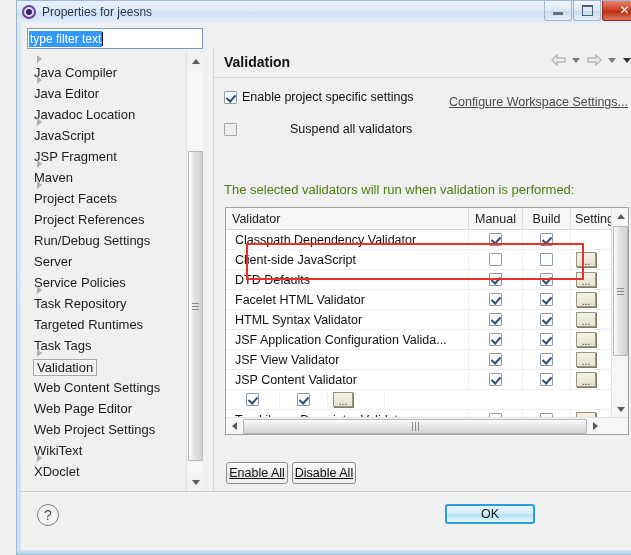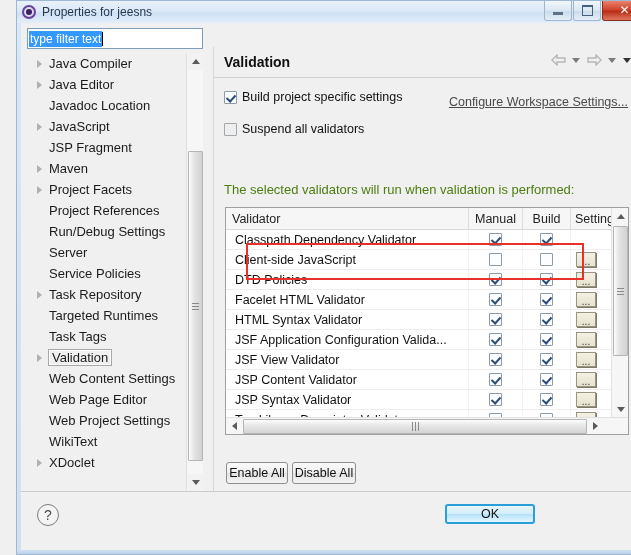--- a/index.html
+++ b/index.html
@@ -81,22 +81,22 @@
   
   .tree-wrap{
     position:absolute;left:4px;top:30px;width:178px;height:455px;
     background:#f0f0f0;
   }
   .tree{
     position:absolute;left:0;top:0;width:160px;height:438px;
     overflow:hidden;background:#f0f0f0;
   }
   .tree-row{
-    height:21px;display:flex;align-items:center;padding-left:9px;
-    white-space:nowrap;box-sizing:border-box;
+    height:21px;display:flex;align-items:flex-start;padding-left:9px;
+    white-space:nowrap;box-sizing:border-box;flex-direction:column;
   }
   .tw{
     width:12px;height:12px;flex:0 0 auto;position:relative;margin-right:3px;
   }
   .tw.has::after{
     content:"";position:absolute;left:3px;top:2px;
     border-left:5px solid #b0b0b0;
     border-top:4px solid transparent;border-bottom:4px solid transparent;
   }
   .tree-label{font-size:13px;color:#1b1b1b;line-height:15px;}
@@ -237,21 +237,21 @@
   }
 
   
   .btn{
     background:linear-gradient(180deg,#fafafa 0%,#efefef 48%,#e3e3e3 52%,#f4f4f4 100%);
     border:1px solid #8d8d8d;border-radius:3px;
     font-size:12.5px;color:#111;
     display:flex;align-items:center;justify-content:center;
     box-sizing:border-box;white-space:nowrap;
   }
-  .btn.sm{height:22px;}
+  .btn.sm{height:22px;text-decoration:underline;}
   #enable-all{position:absolute;left:12px;top:415px;width:62px;}
   #disable-all{position:absolute;left:78px;top:415px;width:64px;}
   #restore-defaults{position:absolute;left:222px;top:453px;width:102px;height:24px;}
   #apply{position:absolute;left:330px;top:453px;width:94px;height:24px;}
   .footer{
     position:absolute;left:0;top:468px;width:623px;height:61px;
     background:#f0f0f0;border-top:1px solid #ccc;box-sizing:border-box;
   }
   .help{
     position:absolute;left:16px;top:12px;width:22px;height:22px;border-radius:50%;
@@ -437,25 +437,25 @@
                 <div class="cdn"></div>
               </div>
             <div class="navcaret">
                 <div class="cdn dark"></div>
               </div>
           </div>
         </div>
 
         <div class="opt-row" style="left:10px;top:43px;">
           <span class="cb checked"></span>
-          <span class="opt-label">Build project specific settings</span>
+          <span class="opt-label">Enable project specific settings</span>
         </div>
         <a class="wslink" href="#">Configure Workspace Settings...</a>
 
-        <div class="opt-row" style="left:10px;top:75px;">
+        <div class="opt-row" style="left:10px;top:75px;gap:48px;">
           <span class="cb grey"></span>
           <span class="opt-label">Suspend all validators</span>
         </div>
 
         <div class="desc">The selected validators will run when validation is performed:</div>
 
         <div class="table-box">
           <div class="th-row">
             <div class="th c0">Validator</div>
             <div class="th c1">Manual</div>
@@ -479,21 +479,21 @@
                   <span class="cb" style="margin-right: 0px;"></span>
                 </div>
                 <div class="td c2">
                   <span class="cb" style="margin-right: 0px;"></span>
                 </div>
                 <div class="td c3">
                   <div class="dots">...</div>
                 </div>
               </div>
               <div class="tr">
-                <div class="td c0">DTD Policies</div>
+                <div class="td c0">DTD Defaults</div>
                 <div class="td c1">
                   <span class="cb checked" style="margin-right: 0px;"></span>
                 </div>
                 <div class="td c2">
                   <span class="cb checked" style="margin-right: 0px;"></span>
                 </div>
                 <div class="td c3">
                   <div class="dots">...</div>
                 </div>
               </div>
@@ -551,21 +551,20 @@
                   <span class="cb checked" style="margin-right: 0px;"></span>
                 </div>
                 <div class="td c2">
                   <span class="cb checked" style="margin-right: 0px;"></span>
                 </div>
                 <div class="td c3">
                   <div class="dots">...</div>
                 </div>
               </div>
               <div class="tr">
-                <div class="td c0">JSP Syntax Validator</div>
                 <div class="td c1">
                   <span class="cb checked" style="margin-right: 0px;"></span>
                 </div>
                 <div class="td c2">
                   <span class="cb checked" style="margin-right: 0px;"></span>
                 </div>
                 <div class="td c3">
                   <div class="dots">...</div>
                 </div>
               </div>

